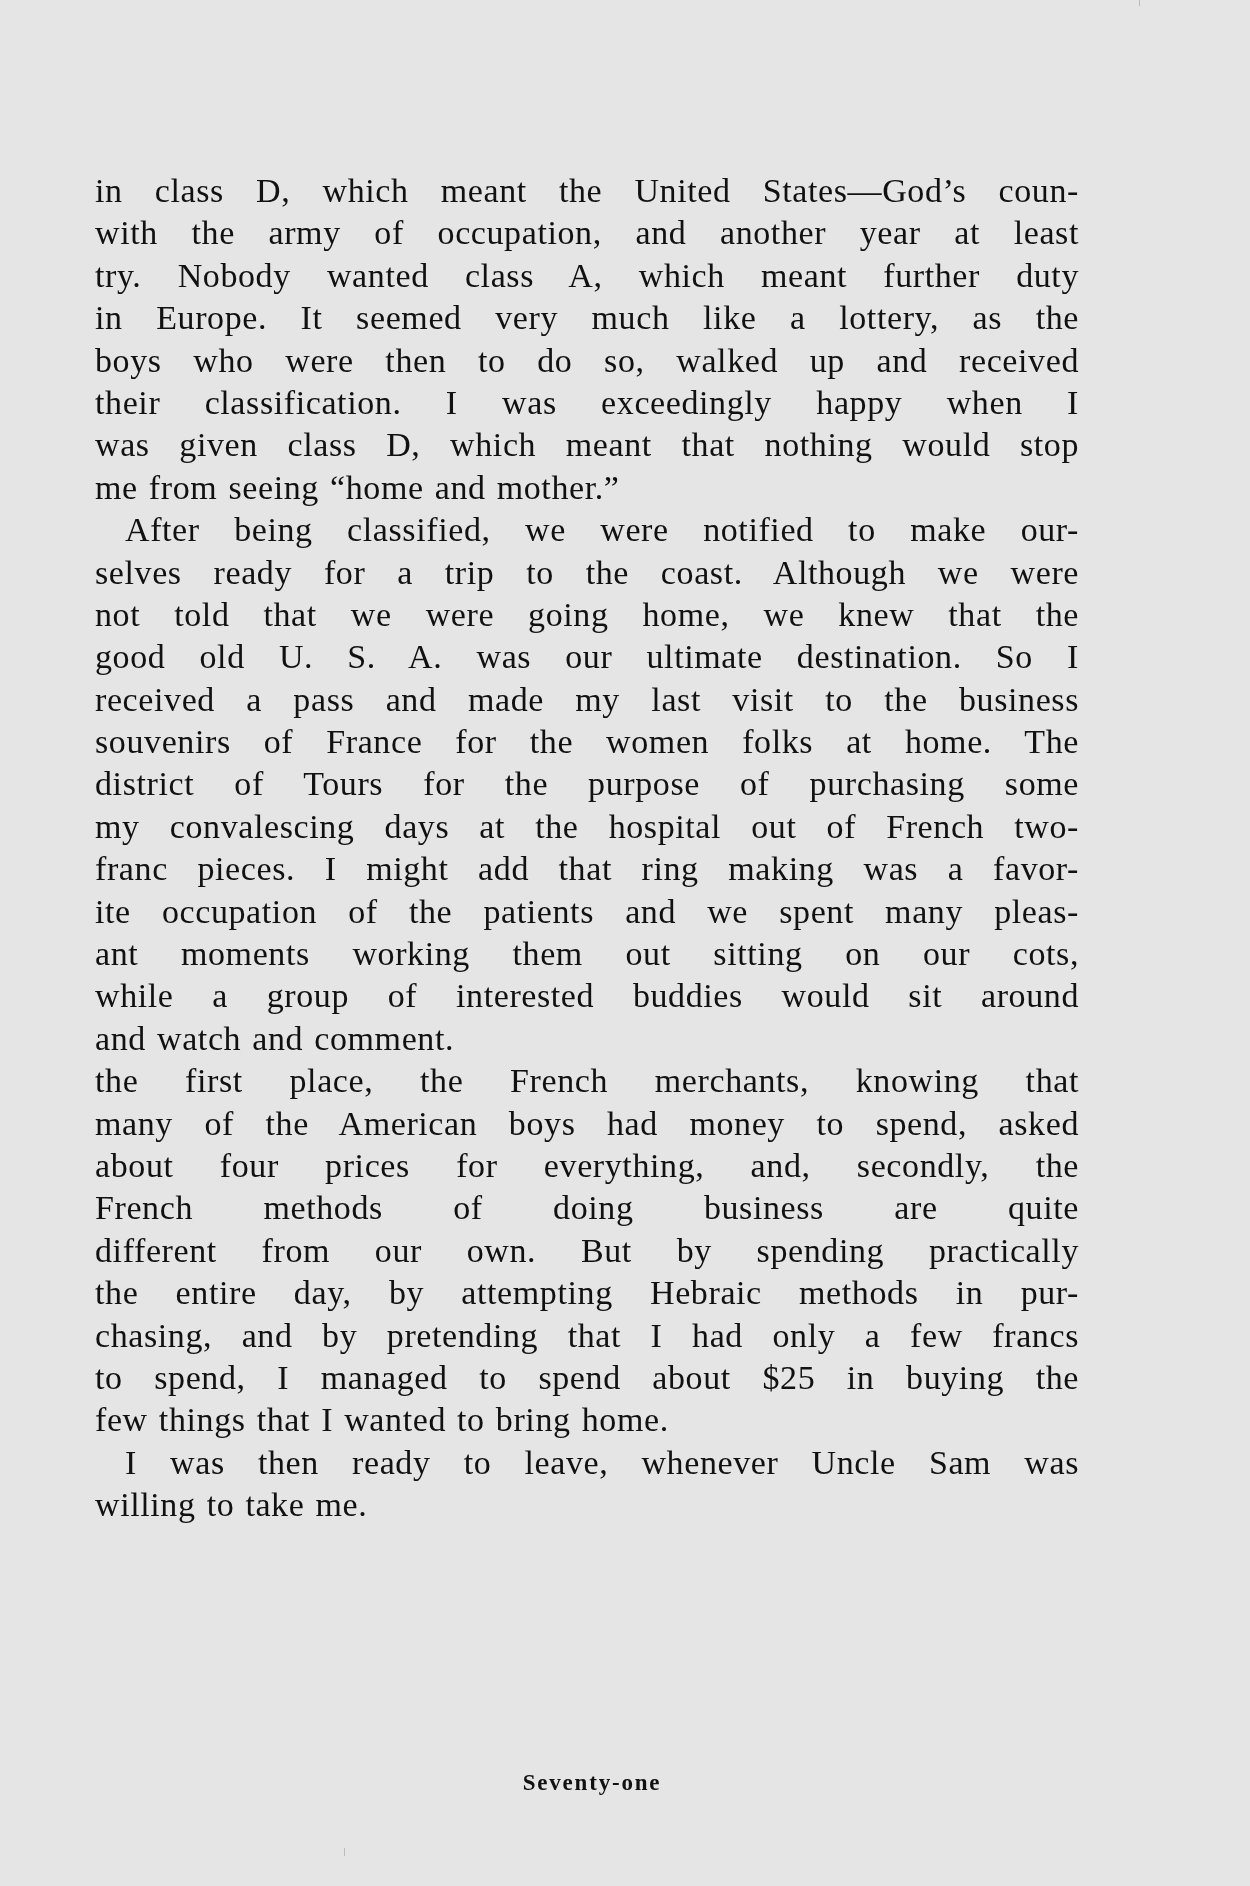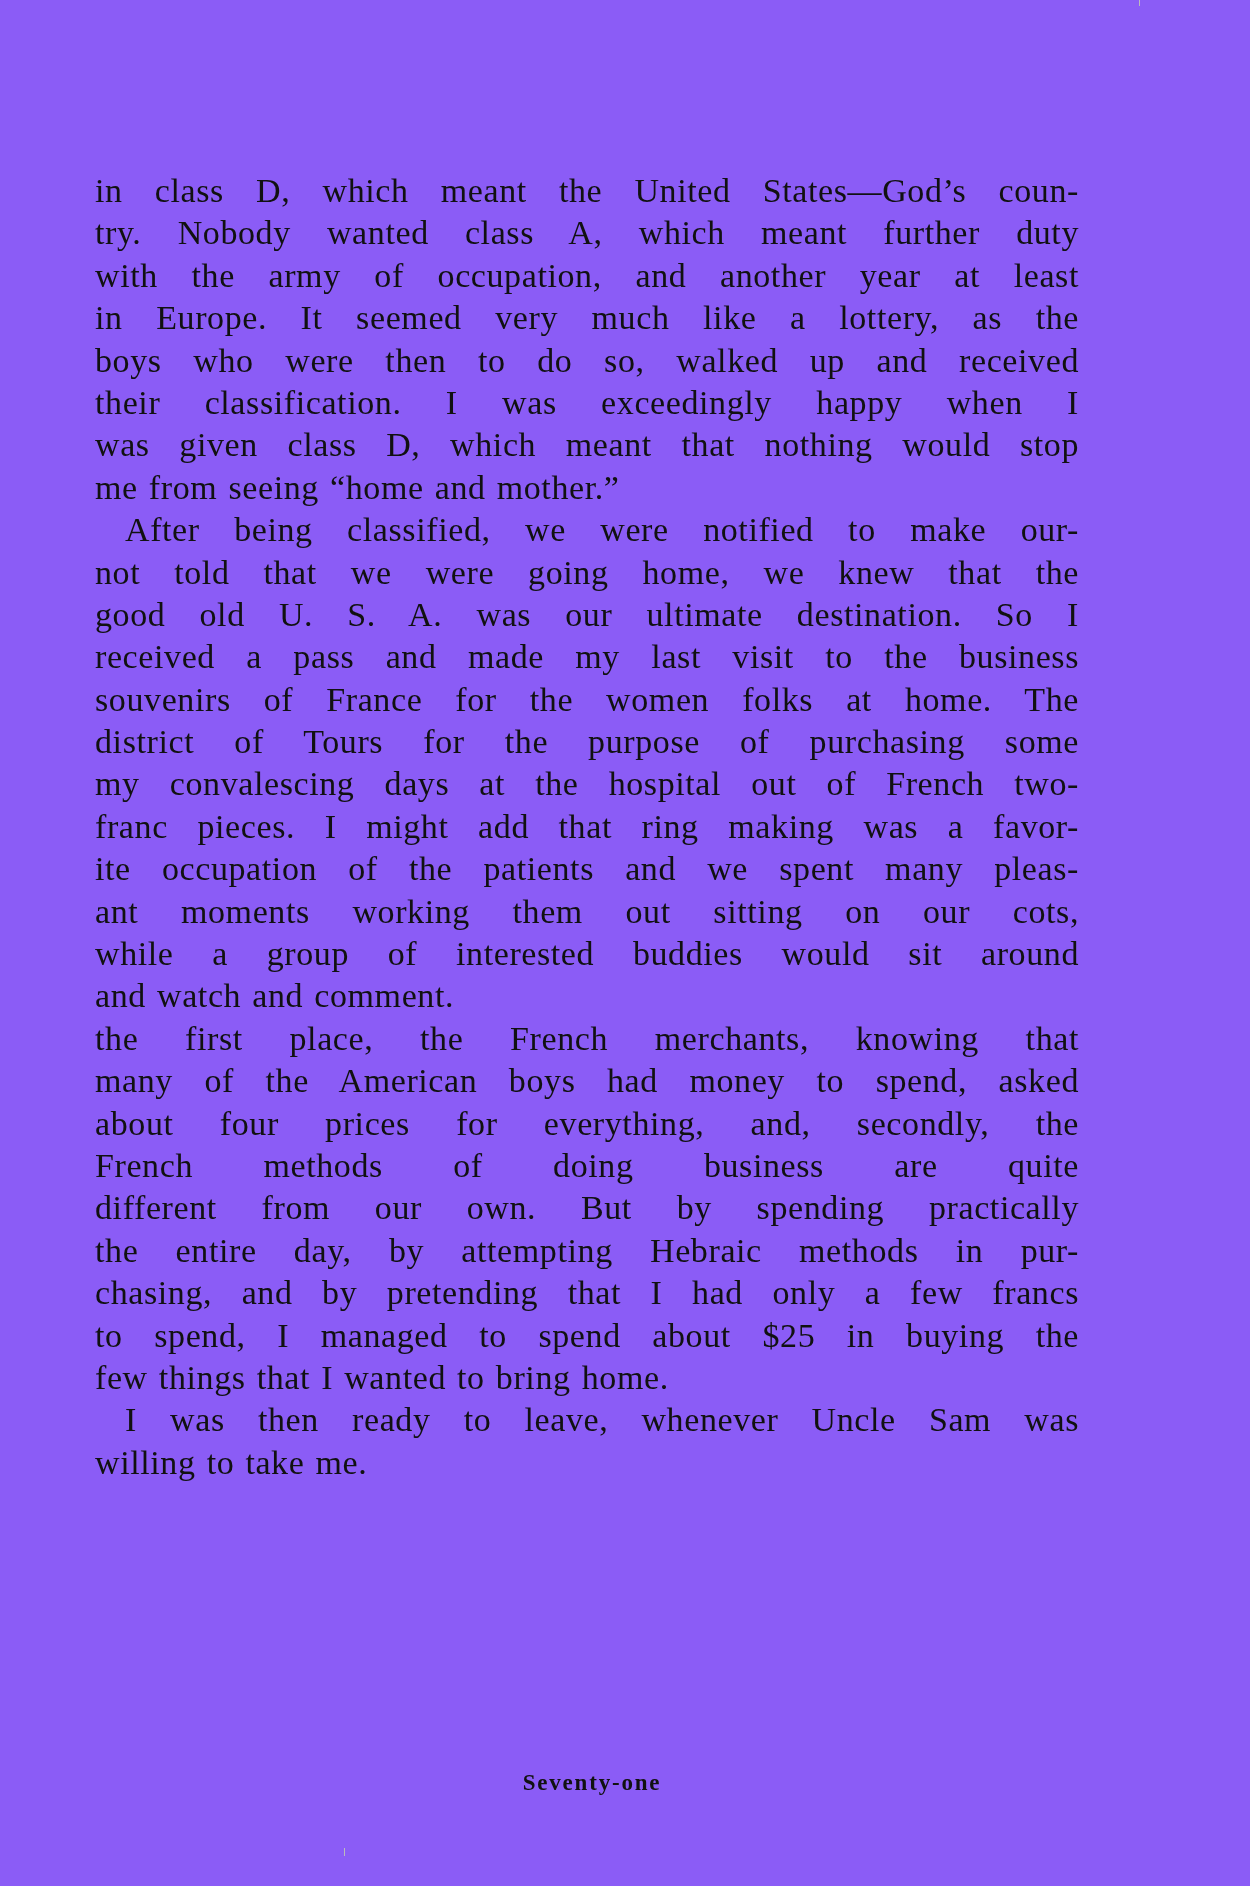--- a/index.html
+++ b/index.html
@@ -13,21 +13,21 @@
       position: relative;
       overflow: hidden;
       color: #111111;
     }
     .page {
       position: absolute;
       left: 0;
       top: 0;
       width: 1250px;
       height: 1886px;
-      background: #8b5cf6;
+      background: #e5e5e5;
     }
     .body-text {
       position: absolute;
       left: 95px;
       top: 170px;
       width: 984px;
       font-family: "Liberation Serif", "DejaVu Serif", serif;
       font-size: 34px;
       line-height: 42.4px;
       letter-spacing: 0.6px;
@@ -78,31 +78,32 @@
     }
   </style>
 </head>
 <body>
 
 <div class="page">
   <div class="body-text">
 
     <p>
       <span class="line">in class D, which meant the United States—God’s coun-</span>
+      <span class="line">with the army of occupation, and another year at least</span>
       <span class="line">try.  Nobody wanted class A, which meant further duty</span>
-      <span class="line">with the army of occupation, and another year at least</span>
       <span class="line">in Europe.  It seemed very much like a lottery, as the</span>
       <span class="line">boys who were then to do so, walked up and received</span>
       <span class="line">their classification.  I was exceedingly happy when I</span>
       <span class="line">was given class D, which meant that nothing would stop</span>
       <span class="line last">me from seeing “home and mother.”</span>
     </p>
 
     <p>
       <span class="line indented">After being classified, we were notified to make our-</span>
+      <span class="line">selves ready for a trip to the coast.  Although we were</span>
       <span class="line">not told that we were going home, we knew that the</span>
       <span class="line">good old U. S. A. was our ultimate destination.  So I</span>
       <span class="line">received a pass and made my last visit to the business</span>
       <span class="line">souvenirs of France for the women folks at home.  The</span>
       <span class="line">district of Tours for the purpose of purchasing some</span>
       <span class="line">my convalescing days at the hospital out of French two-</span>
       <span class="line">franc pieces.  I might add that ring making was a favor-</span>
       <span class="line">ite occupation of the patients and we spent many pleas-</span>
       <span class="line">ant moments working them out sitting on our cots,</span>
       <span class="line">while a group of interested buddies would sit around</span>

